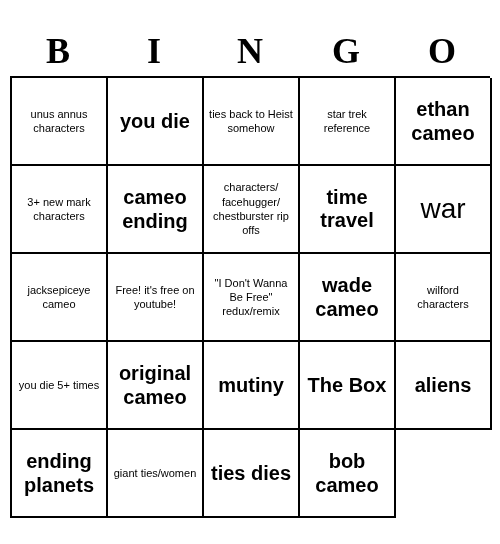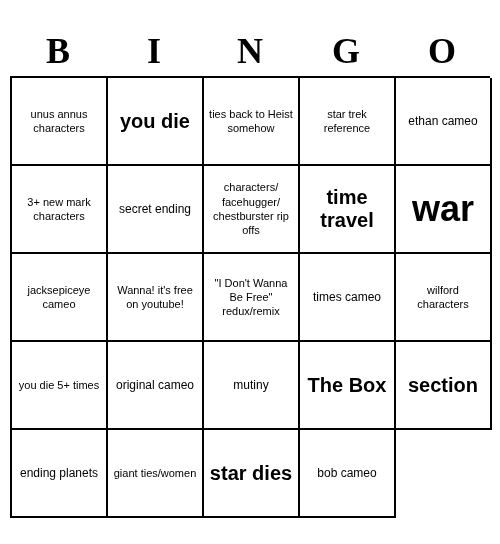--- a/index.html
+++ b/index.html
@@ -52,27 +52,27 @@
       font-size: 11px;
       line-height: 1.3;
       color: #000;
     }
     .cell-text.large {
       font-size: 20px;
       font-weight: bold;
       line-height: 1.15;
     }
     .cell-text.medium {
-      font-size: 12px;
-      font-weight: normal;
+      font-size: 20px;
+      font-weight: bold;
       line-height: 1.2;
     }
     .cell-text.xlarge {
-      font-size: 36px;
-      font-weight: bold;
+      font-size: 28px;
+      font-weight: normal;
       line-height: 1.1;
     }
   </style>
 </head>
 <body>
 
 <div class="bingo-container">
   <div class="bingo-header">
   <div class="bingo-letter">B</div>
       <div class="bingo-letter">I</div>
@@ -93,67 +93,67 @@
       <div class="bingo-cell">
         <span class="cell-text">star trek reference</span>
       </div>
       <div class="bingo-cell">
         <span class="cell-text medium">ethan cameo</span>
       </div>
       <div class="bingo-cell">
         <span class="cell-text">3+ new mark characters</span>
       </div>
       <div class="bingo-cell">
-        <span class="cell-text medium">secret ending</span>
+        <span class="cell-text medium">cameo ending</span>
       </div>
       <div class="bingo-cell">
         <span class="cell-text">characters/ facehugger/ chestburster rip offs</span>
       </div>
       <div class="bingo-cell">
         <span class="cell-text large">time travel</span>
       </div>
       <div class="bingo-cell">
         <span class="cell-text xlarge">war</span>
       </div>
       <div class="bingo-cell">
         <span class="cell-text">jacksepiceye cameo</span>
       </div>
       <div class="bingo-cell">
-        <span class="cell-text">Wanna! it's free on youtube!</span>
+        <span class="cell-text">Free! it's free on youtube!</span>
       </div>
       <div class="bingo-cell">
         <span class="cell-text">"I Don't Wanna Be Free" redux/remix</span>
       </div>
       <div class="bingo-cell">
-        <span class="cell-text medium">times cameo</span>
+        <span class="cell-text medium">wade cameo</span>
       </div>
       <div class="bingo-cell">
         <span class="cell-text">wilford characters</span>
       </div>
       <div class="bingo-cell">
         <span class="cell-text">you die 5+ times</span>
       </div>
       <div class="bingo-cell">
         <span class="cell-text medium">original cameo</span>
       </div>
       <div class="bingo-cell">
         <span class="cell-text medium">mutiny</span>
       </div>
       <div class="bingo-cell">
         <span class="cell-text large">The Box</span>
       </div>
       <div class="bingo-cell">
-        <span class="cell-text large">section</span>
+        <span class="cell-text large">aliens</span>
       </div>
       <div class="bingo-cell">
         <span class="cell-text medium">ending planets</span>
       </div>
       <div class="bingo-cell">
         <span class="cell-text">giant ties/women</span>
       </div>
       <div class="bingo-cell">
-        <span class="cell-text large">star dies</span>
+        <span class="cell-text large">ties dies</span>
       </div>
       <div class="bingo-cell">
         <span class="cell-text medium">bob cameo</span>
       </div>
     </div>
 </div>
 
 </body></html>

